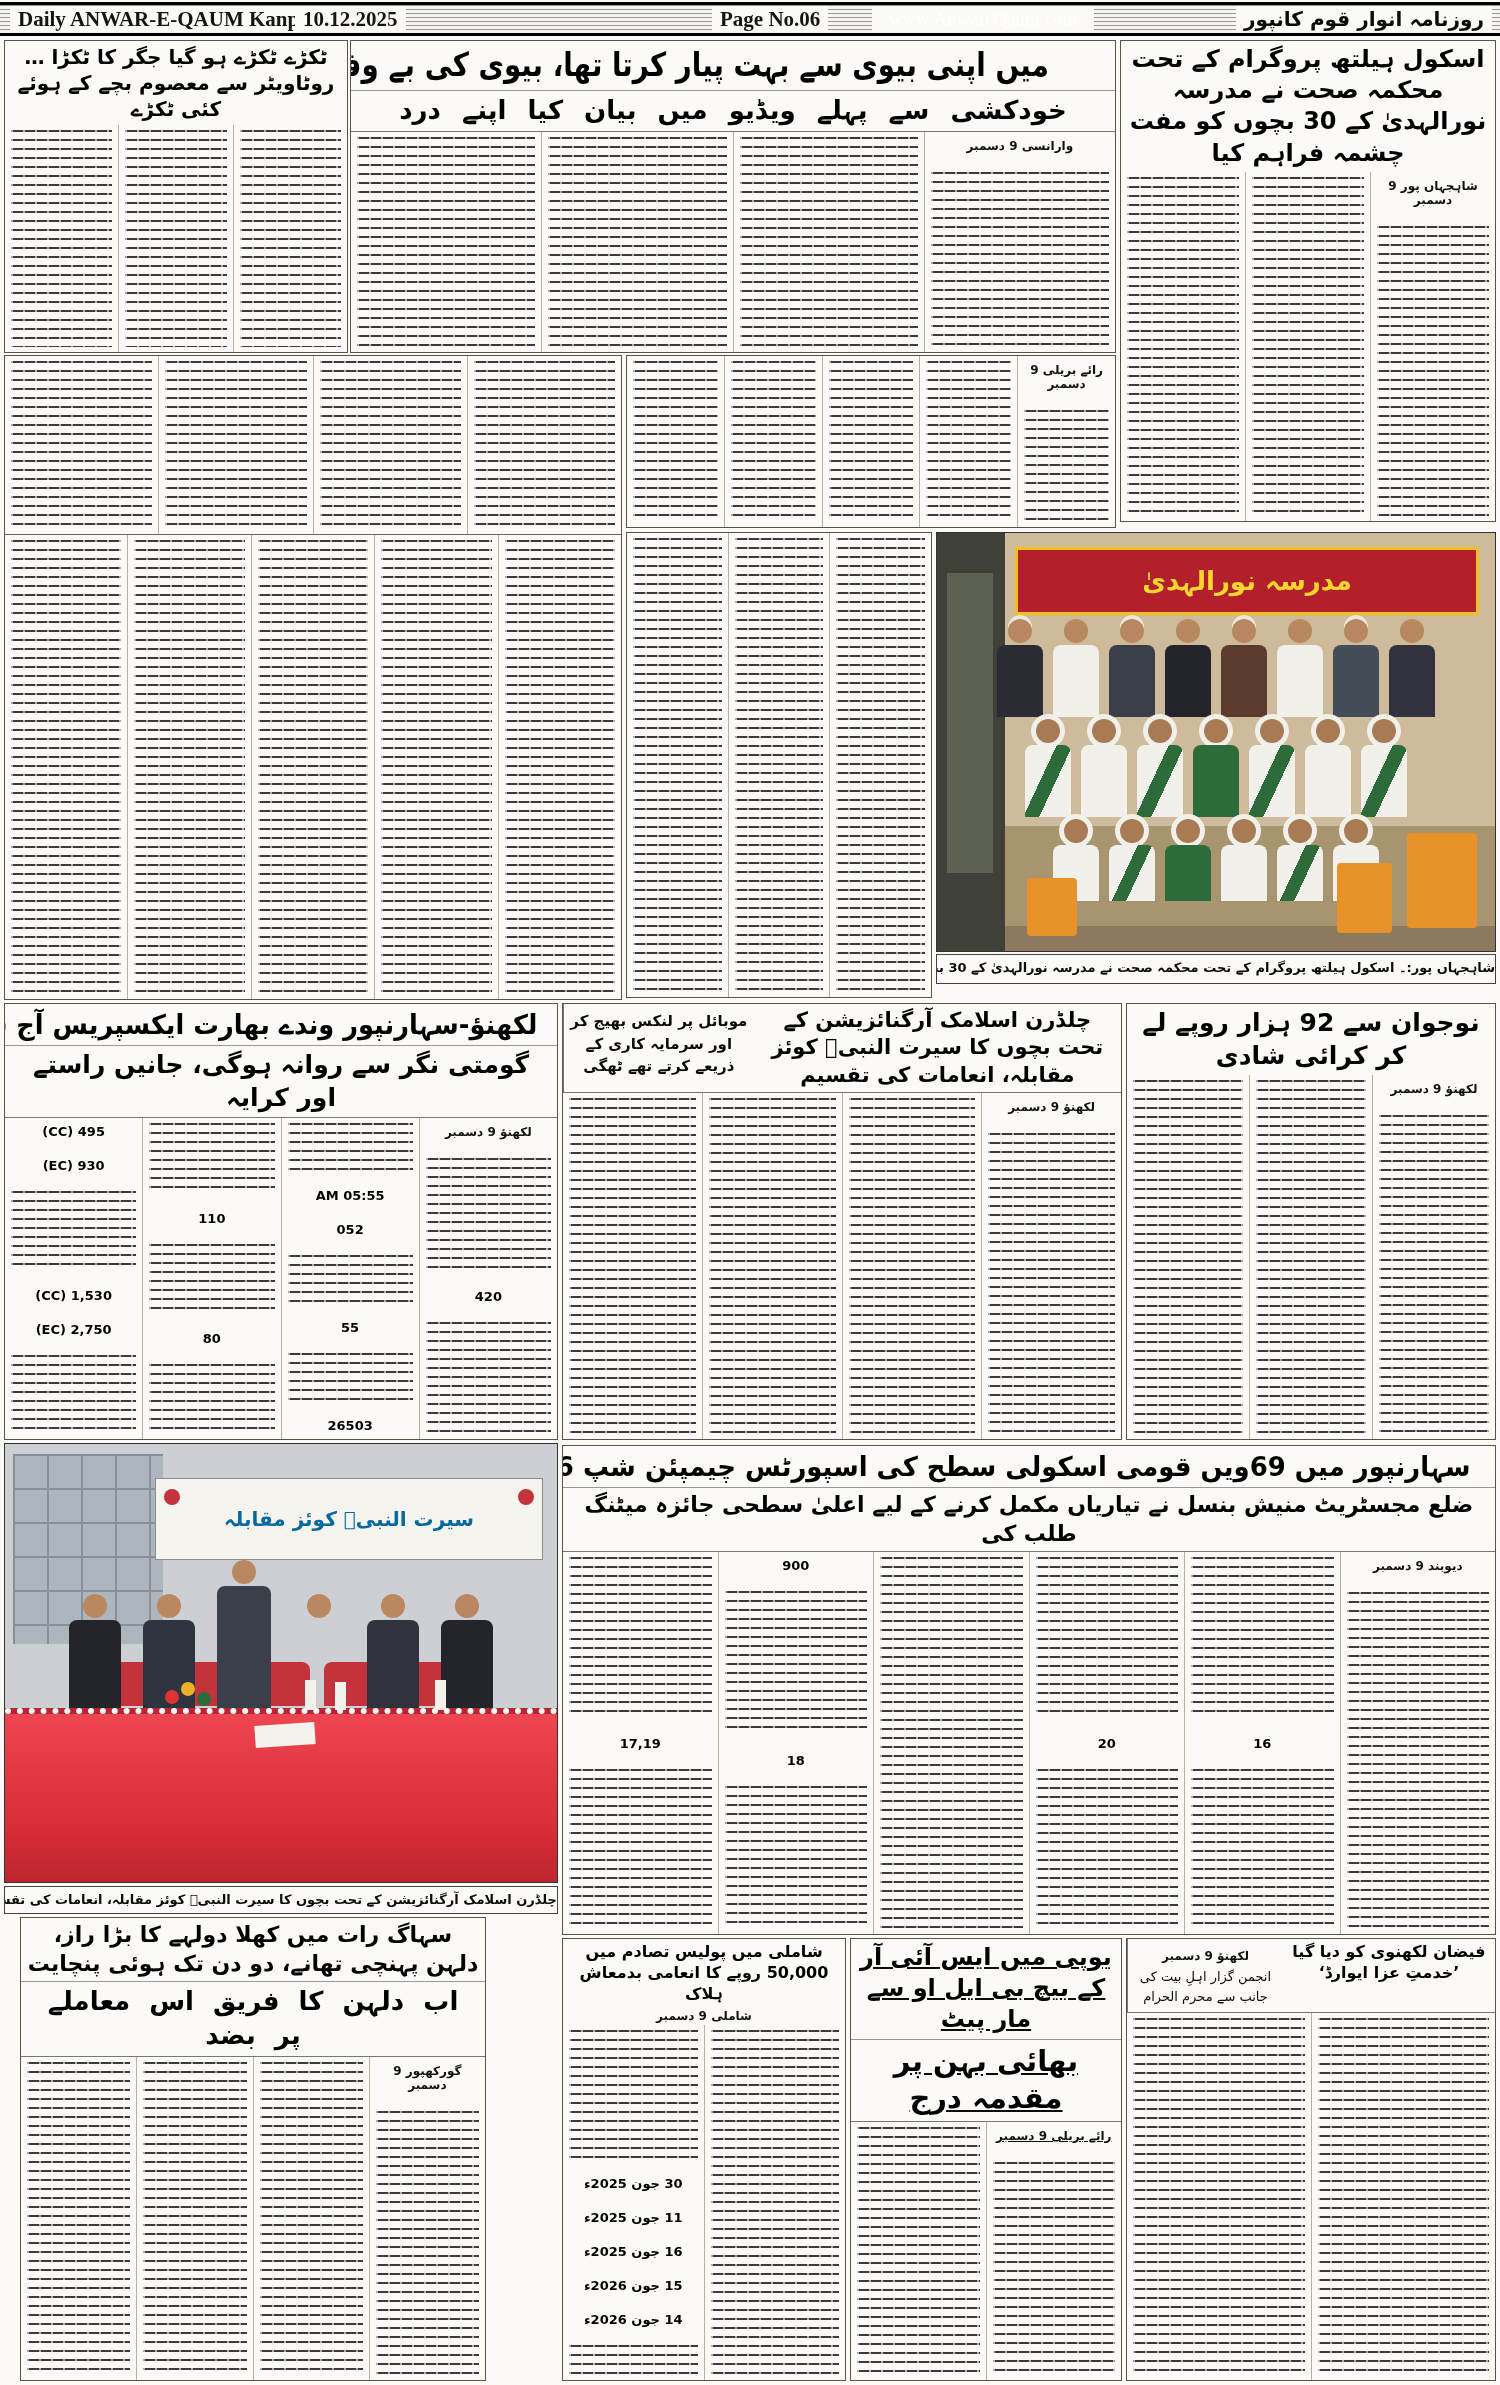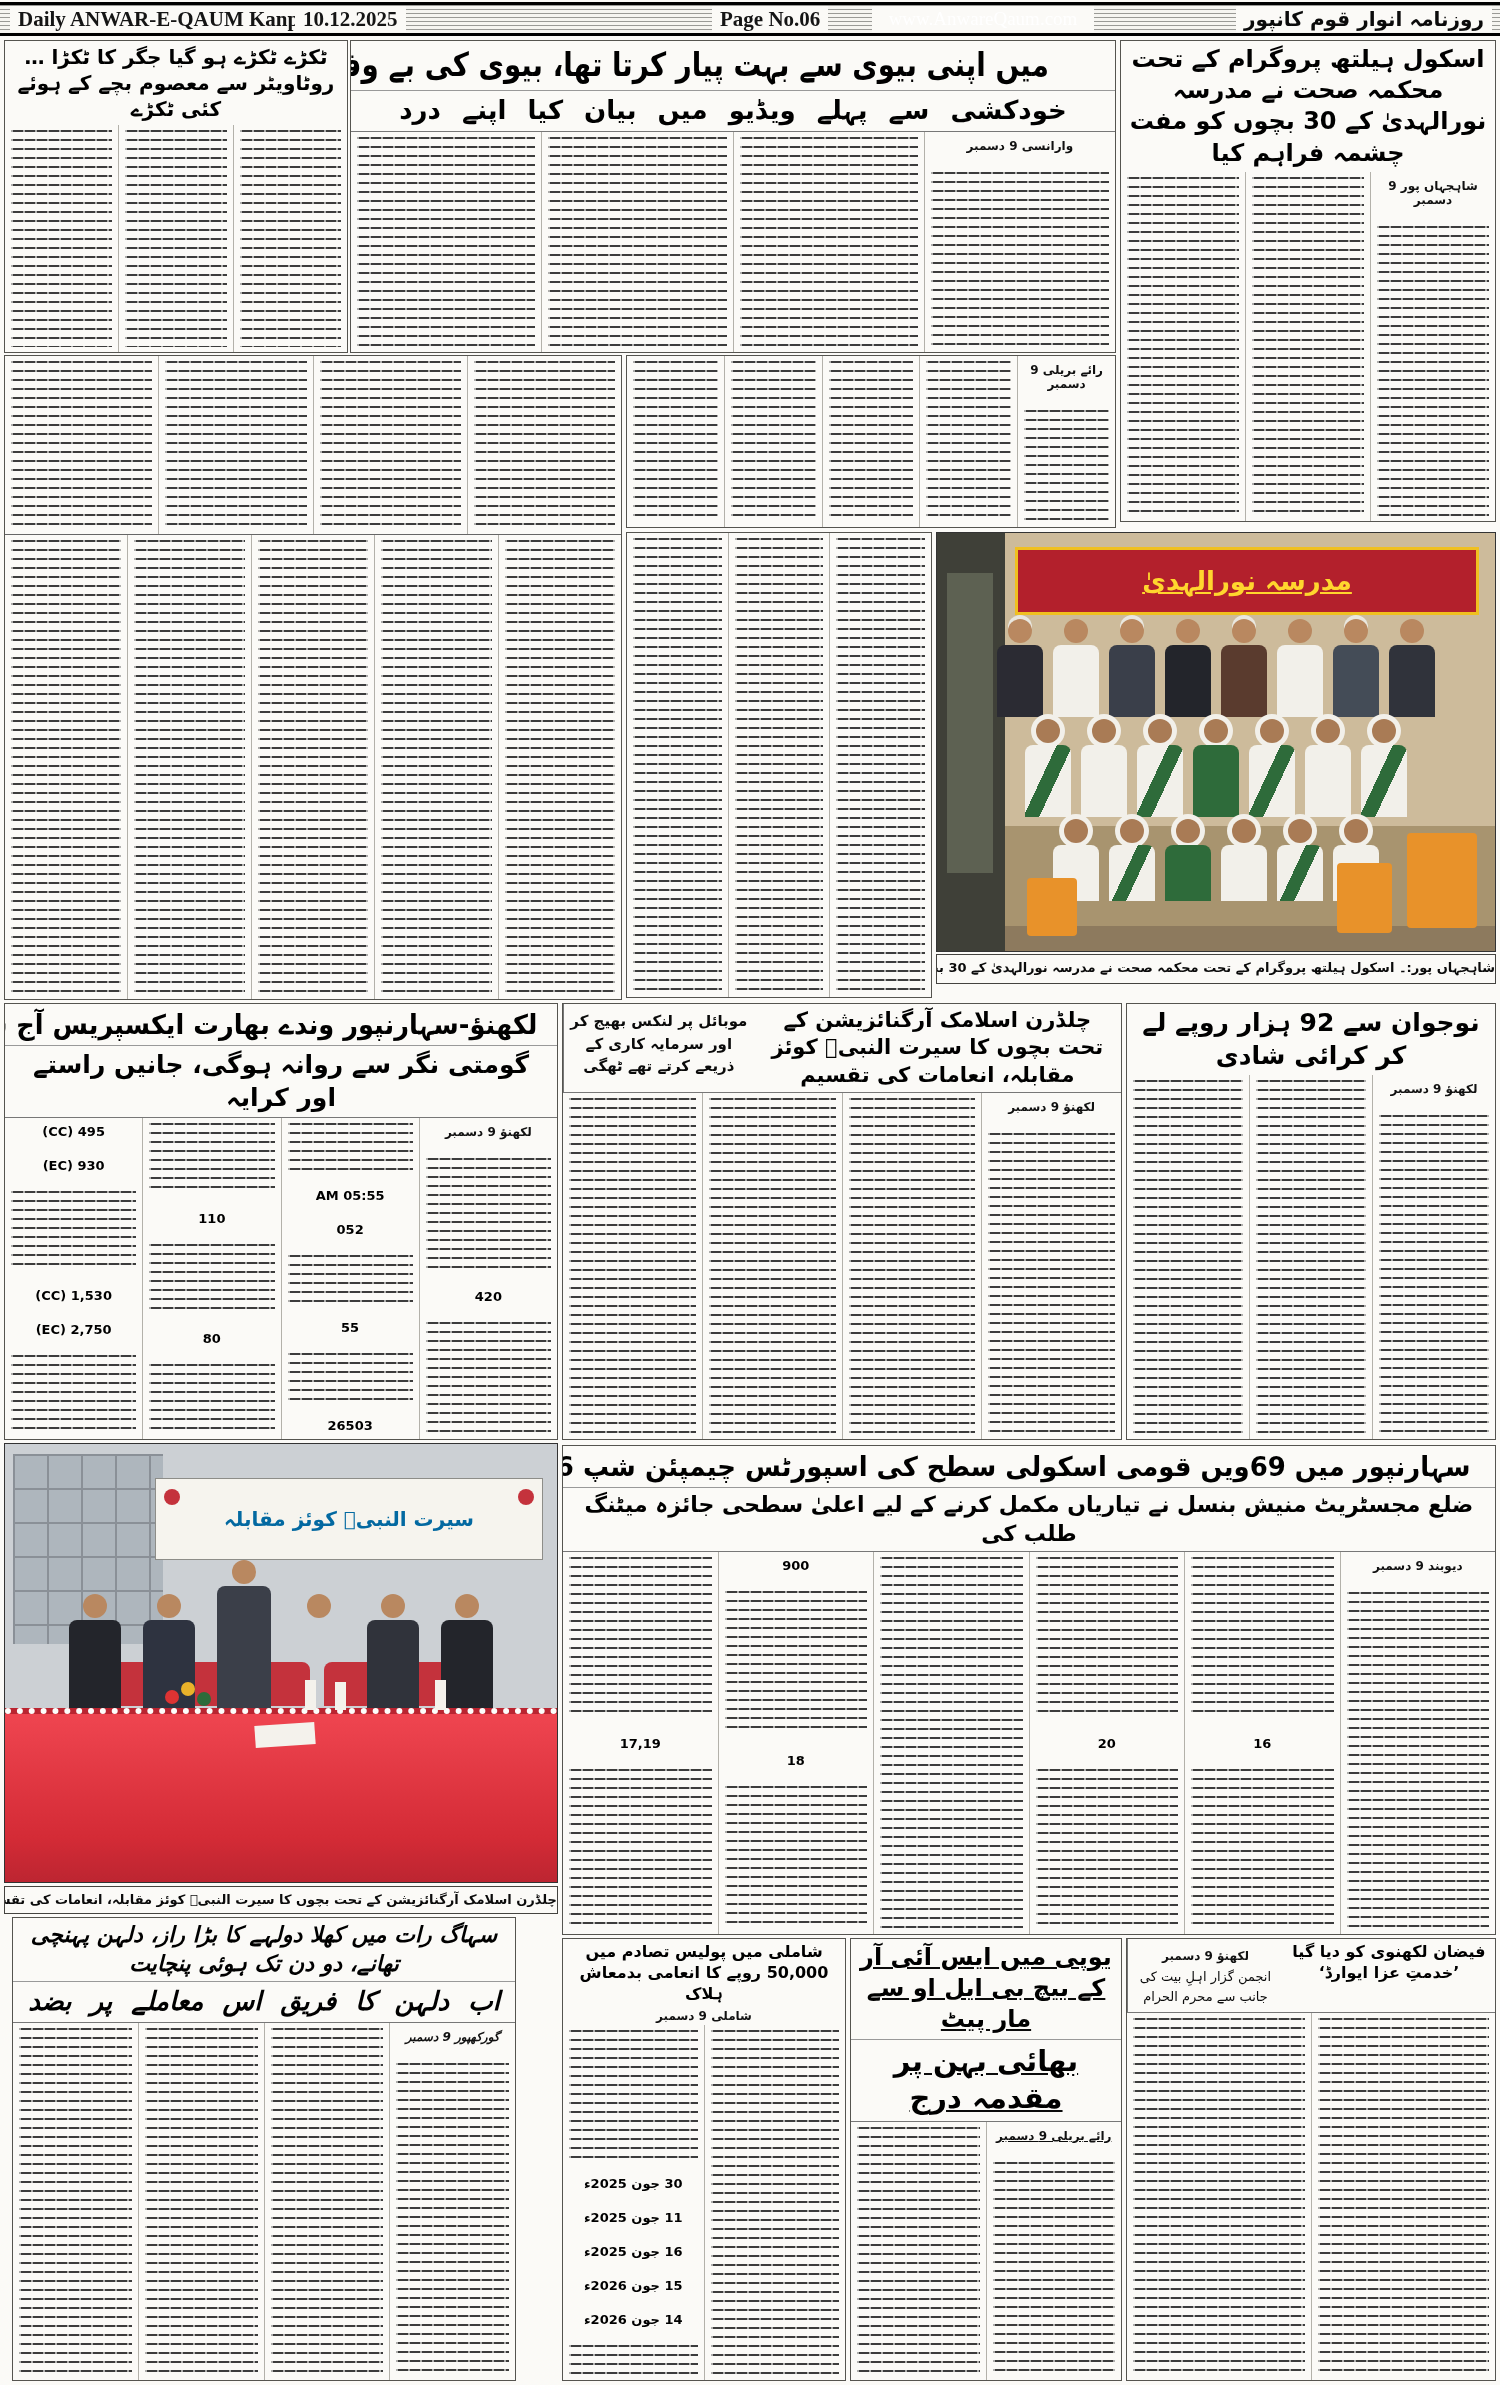--- a/index.html
+++ b/index.html
@@ -38,21 +38,21 @@
   .kick{direction:rtl;text-align:center;font-weight:bold;font-size:15px;padding:6px;border-left:1px solid #777;line-height:1.5;}
   .caption{border:1px solid #44433f;direction:rtl;text-align:center;font-size:13px;font-weight:bold;
            background:#fbfaf7;line-height:26px;overflow:hidden;white-space:nowrap;}
   
   .photo{border:1px solid #333;overflow:hidden;}
   #ph-madrasa{background:linear-gradient(180deg,#cdbb9b 0 70%,#a8946f 70% 94%,#8d7a5e 94%);}
   .mad-window{position:absolute;left:0;top:0;width:68px;height:100%;background:#3f4038;}
   .mad-window i{position:absolute;left:10px;top:40px;width:46px;height:300px;background:#5d6152;display:block;}
   .mad-banner{position:absolute;left:78px;top:14px;width:458px;height:62px;background:#b3202c;
     border:3px solid #f0c020;display:flex;align-items:center;justify-content:center;
-    color:#ffd62e;font-weight:bold;font-size:26px;direction:rtl;text-decoration:underline;}
+    color:#ffd62e;font-weight:bold;font-size:26px;direction:rtl;}
   .prow{position:absolute;display:flex;justify-content:center;gap:10px;width:100%;}
   .fg{display:inline-flex;flex-direction:column;align-items:center;}
   .hd{width:24px;height:24px;border-radius:50%;background:#b98860;}
   .hd.hij{box-shadow:0 0 0 5px #f2f0ea;background:#a97b55;}
   .hd.cap{box-shadow:0 -4px 0 0 #e9e7df;}
   .bd{width:46px;height:72px;border-radius:8px 8px 0 0;background:var(--b,#2b2b33);margin-top:2px;}
   .bd.sash{background:linear-gradient(115deg,#f2f0ea 0 40%,#2e6b3a 40% 60%,#f2f0ea 60%);}
   .chair-o{position:absolute;background:#e8922a;border-radius:4px;}
   
   #ph-quiz{background:#ccd0d4;}
@@ -466,21 +466,21 @@
     <span class="q-flower" style="left:160px;top:246px;background:#d33;"></span>
     <span class="q-flower" style="left:176px;top:238px;background:#e9b22a;"></span>
     <span class="q-flower" style="left:192px;top:248px;background:#2e6b3a;"></span>
     <span class="q-item" style="left:300px;top:236px;width:11px;height:30px;"></span>
     <span class="q-item" style="left:330px;top:238px;width:11px;height:28px;"></span>
     <span class="q-item" style="left:430px;top:236px;width:11px;height:30px;"></span>
     <span class="q-item" style="left:250px;top:280px;width:60px;height:22px;transform:rotate(-4deg);"></span>
   </div>
   <div class="abs caption" style="left:4px;top:1886px;width:554px;height:28px;">چلڈرن اسلامک آرگنائزیشن کے تحت بچوں کا سیرت النبیؐ کوئز مقابلہ، انعامات کی تقسیم۔</div>
 
-  <section class="abs art" style="left:12px;top:1917px;width:504px;height:464px;font-style:italic;">
+  <section class="abs art" style="left:20px;top:1917px;width:466px;height:464px;">
     <div class="h" style="font-size:22px;">سہاگ رات میں کھلا دولہے کا بڑا راز، دلہن پہنچی تھانے، دو دن تک ہوئی پنچایت</div>
     <div class="h" style="font-size:26px;word-spacing:10px;border-top:1px solid #999;border-bottom:1px solid #777;">اب دلہن کا فریق اس معاملے پر بضد</div>
     <div class="cols">
       <div class="col">
           <div class="dl">گورکھپور 9 دسمبر</div>
           <div class="tx"></div>
         </div>
       <div class="col">
           <div class="tx"></div>
         </div>

